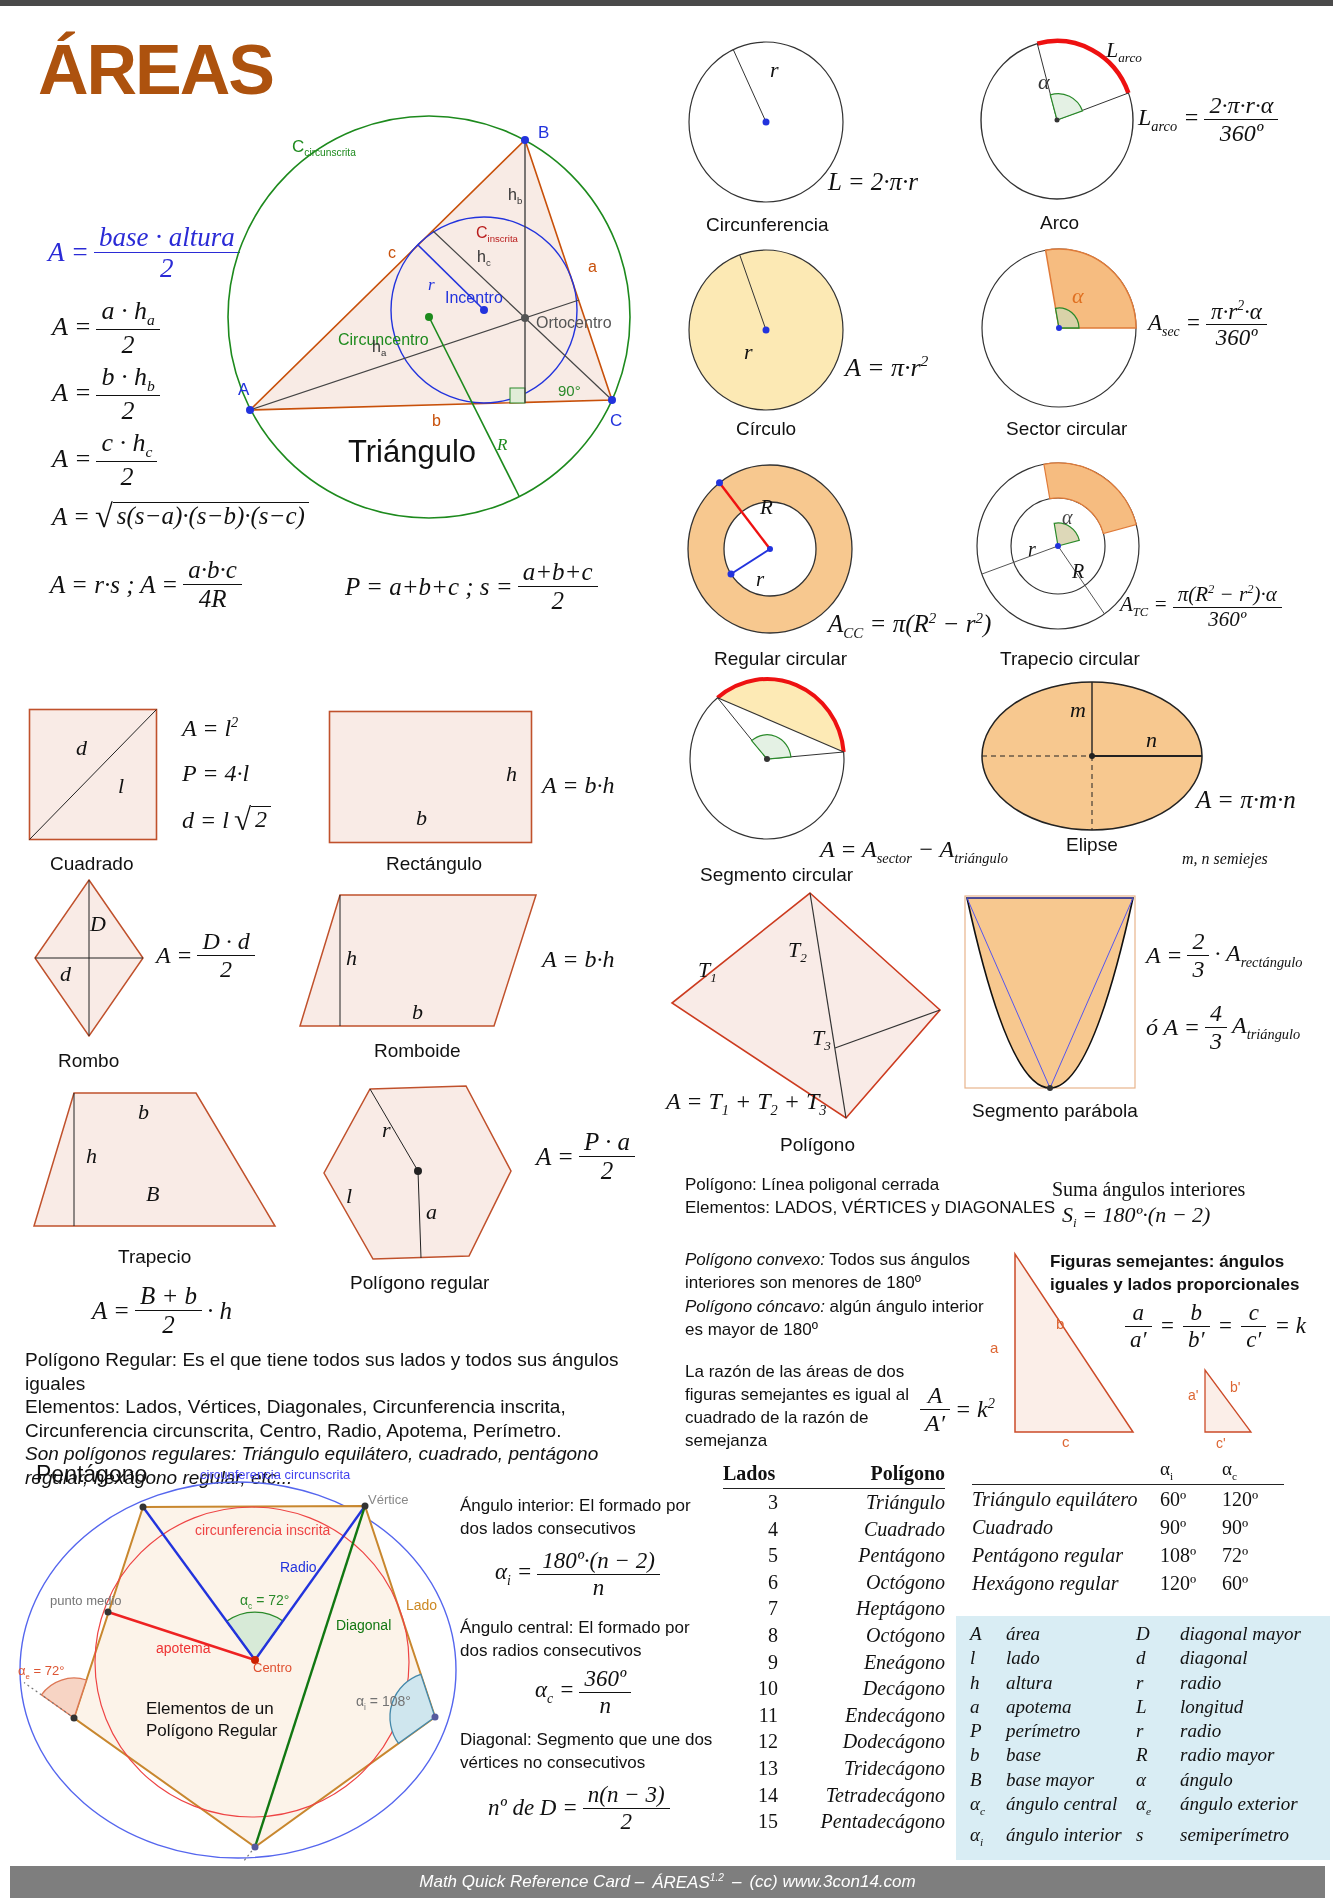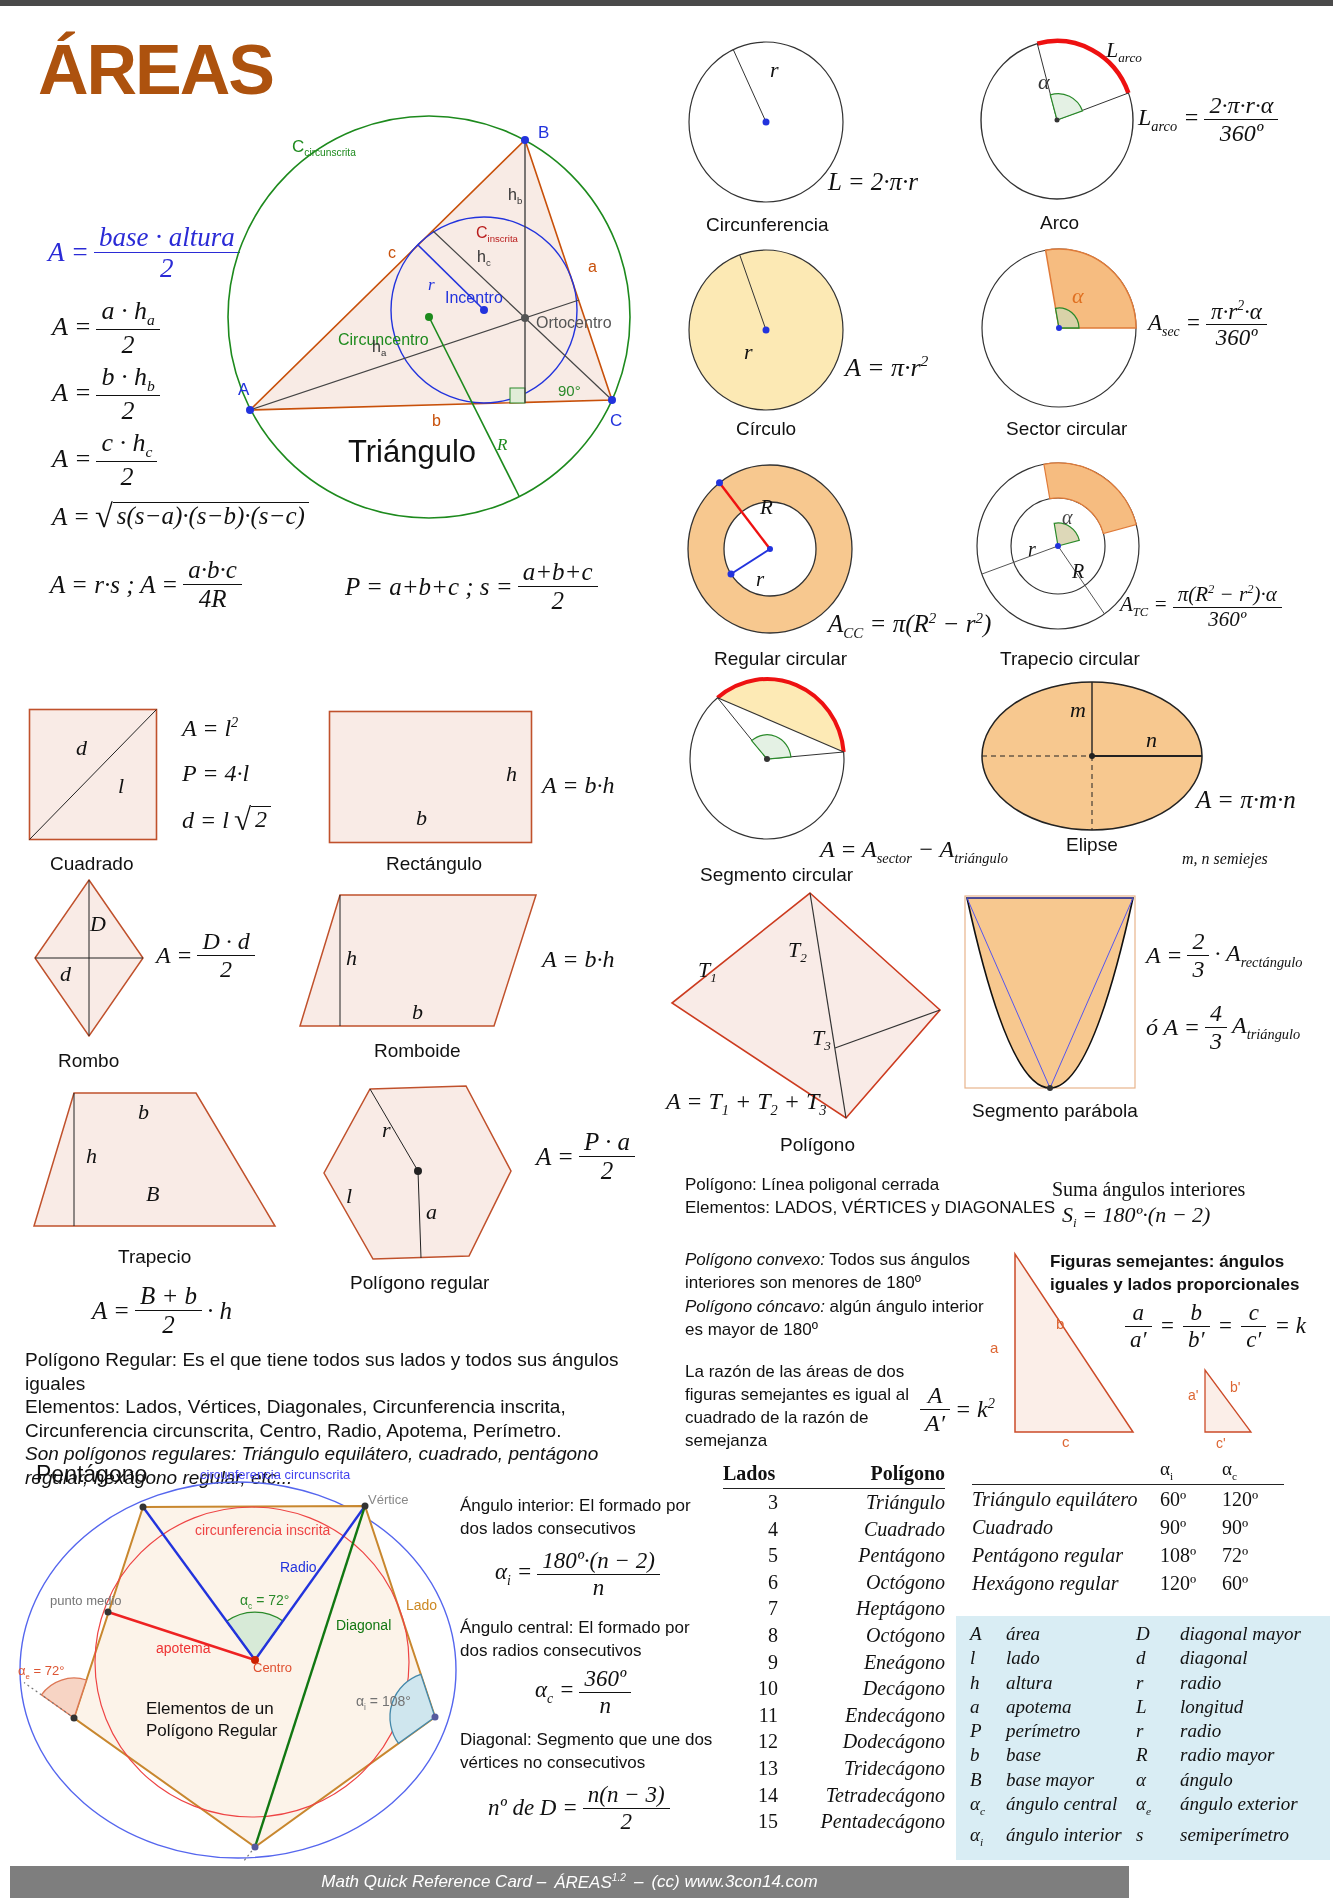--- a/index.html
+++ b/index.html
@@ -32,21 +32,21 @@
   .atable .hd{display:flex;font-size:19px;border-bottom:1.6px solid #222;padding-bottom:2px;}
   .atable .hd .sp{flex:1;}
   .atable .hd .h{width:62px;}
   .atable .row{display:flex;font-size:20px;line-height:28px;}
   .atable .row .nm{flex:1;font-style:italic;}
   .atable .row .v{width:62px;}
   .legend{position:absolute;left:956px;top:1616px;width:374px;height:244px;background:#d9edf4;
           font-family:"Liberation Serif","DejaVu Serif",serif;font-style:italic;font-size:19px;
           display:flex;flex-direction:column;justify-content:space-around;padding:6px 0 6px 14px;box-sizing:border-box;}
   .legend .row{display:grid;grid-template-columns:36px 130px 44px 1fr;line-height:24px;}
-  .footer{position:absolute;left:10px;top:1866px;width:1119px;height:32px;background:#7e7e7e;color:#fff;
+  .footer{position:absolute;left:10px;top:1866px;width:1315px;height:32px;background:#7e7e7e;color:#fff;
           display:flex;align-items:center;justify-content:center;gap:8px;font-size:17px;font-style:italic;}
   svg{position:absolute;overflow:visible;}
 </style>
 </head>
 <body>
 
 <div class="page">
   <div class="topbar"></div>
   <div class="title">ÁREAS</div>
 

